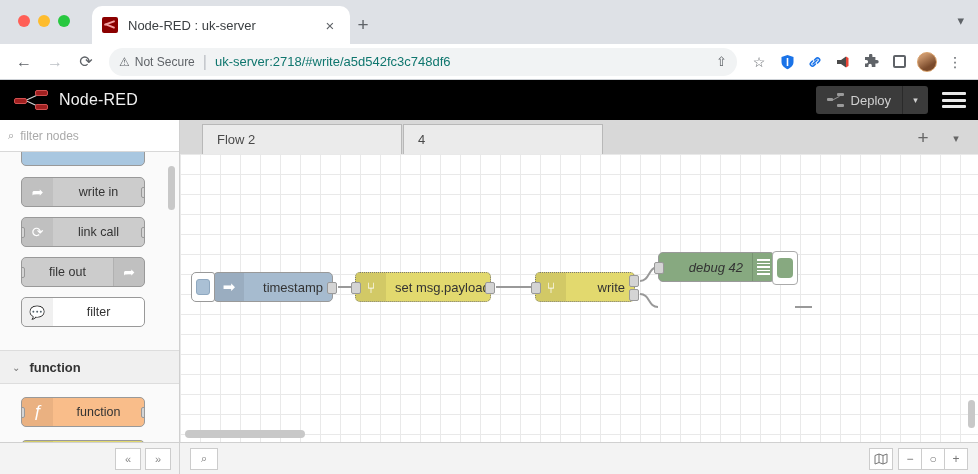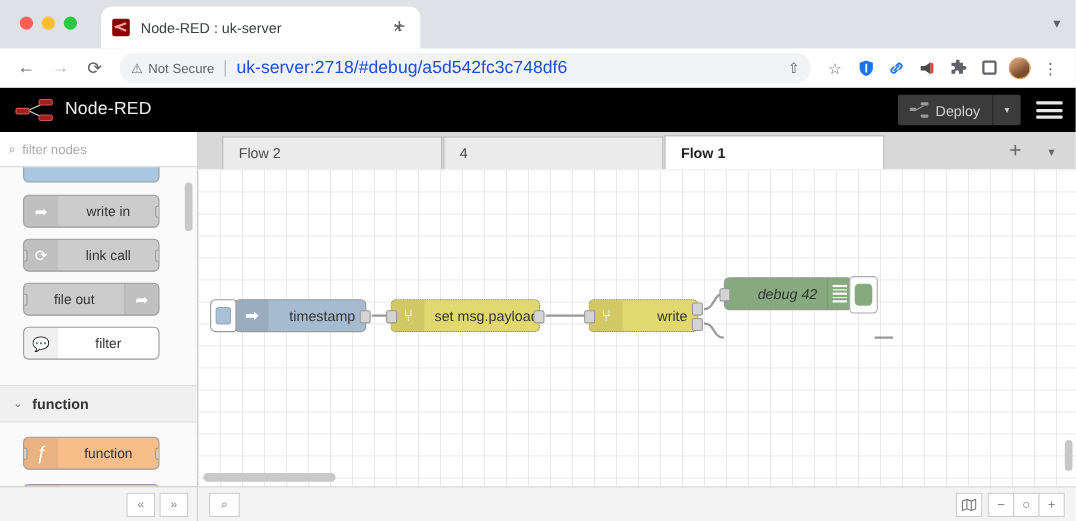--- a/index.html
+++ b/index.html
@@ -13,21 +13,21 @@
   .browser { width: 978px; height: 80px; background: #dee1e6; position: relative; }
   .tabstrip { height: 44px; position: relative; }
   .win-buttons { position: absolute; left: 18px; top: 15px; display: flex; gap: 8px; }
   .win-dot { width: 12px; height: 12px; border-radius: 50%; }
   .dot-red { background: #ff5f57; }
   .dot-yellow { background: #febc2e; }
   .dot-green { background: #28c840; }
 
   .tab {
     position: absolute; left: 92px; top: 6px;
-    width: 290px; height: 38px;
+    width: 258px; height: 38px;
     background: #fff; border-radius: 10px 10px 0 0;
     display: flex; align-items: center; padding: 0 10px;
   }
   .tab-favicon {
     width: 16px; height: 16px; background: #8b0000;
     border-radius: 2px; margin-right: 10px; position: relative; flex: none;
   }
   .tab-favicon::before {
     content: ""; position: absolute; left: 2px; top: 5px;
     width: 11px; height: 2px; background: #f2a0a0; transform: rotate(-20deg);
@@ -65,21 +65,21 @@
   }
   .nav-btn.disabled { color: #bdc1c6; }
   .omnibox {
     flex: 1; height: 28px; background: #f1f3f4; border-radius: 14px;
     display: flex; align-items: center; padding: 0 10px; margin: 0 6px;
     overflow: hidden;
   }
   .warn-icon { font-size: 12px; color: #5f6368; margin-right: 5px; }
   .not-secure { font-size: 12px; color: #5f6368; white-space: nowrap; }
   .url-sep { color: #bdc1c6; margin: 0 8px; }
-  .url-text { font-size: 16px; color: #1d4ed8; white-space: nowrap; }
+  .url-text { font-size: 13px; color: #0f766e; white-space: nowrap; }
   .omni-share { margin-left: auto; font-size: 13px; color: #5f6368; }
   .tb-icons { display: flex; align-items: center; gap: 2px; }
   .tb-icon {
     width: 26px; height: 26px; display: flex; align-items: center;
     justify-content: center; font-size: 14px; color: #5f6368;
   }
   .icon-shield { color: #1a73e8; font-size: 15px; }
   .icon-panel {
     width: 13px; height: 13px; border: 2px solid #5f6368; border-radius: 2px;
   }
@@ -334,21 +334,21 @@
 
   <div class="navbar">
     <div class="nav-btn">←</div>
     <div class="nav-btn disabled">→</div>
     <div class="nav-btn">⟳</div>
     <div class="omnibox">
       <span class="warn-icon">⚠</span>
       <span class="not-secure">Not Secure</span>
       <span class="url-sep">|</span>
       <span class="url-text">uk-server:2718</span>
-      <span class="url-text dim">/#debug/a5d542fc3c748df6</span>
+      <span class="url-text dim">/#write/a5d542fc3c748df6</span>
       <span class="omni-share">⇧</span>
     </div>
     <div class="tb-icons">
       <div class="tb-icon">☆</div>
       <div class="tb-icon icon-shield">
         <svg width="15" height="16" viewBox="0 0 15 16" aria-hidden="true">
           <path d="M7.5 1 L13.5 3 V8 C13.5 11.5 10.5 14 7.5 15.2 C4.5 14 1.5 11.5 1.5 8 V3 Z" fill="#1a73e8"></path>
           <path d="M7.5 4 V12" stroke="#fff" stroke-width="1.6"></path>
         </svg>
       </div>
@@ -470,21 +470,20 @@
     <div class="palette-foot">
       <div class="pf-btn">«</div>
       <div class="pf-btn">»</div>
     </div>
   </div>
 
   <div class="canvas-wrap">
     <div class="tabbar">
       <div class="ftab">Flow 2</div>
       <div class="ftab">4</div>
-      <div class="ftab active">Flow 1</div>
       <div class="tab-add">+</div>
       <div class="tab-menu">▾</div>
     </div>
 
     <div class="canvas">
 
       <svg class="wire" style="left:0;top:0;width:790px;height:290px">
         <path d="M158 133 C166 133 166 133 175 133" stroke="#999" stroke-width="2" fill="none"></path>
         <path d="M316 133 C324 133 324 133 355 133" stroke="#999" stroke-width="2" fill="none"></path>
         <path d="M460 127 C470 127 468 113 478 113" stroke="#999" stroke-width="2" fill="none"></path>

